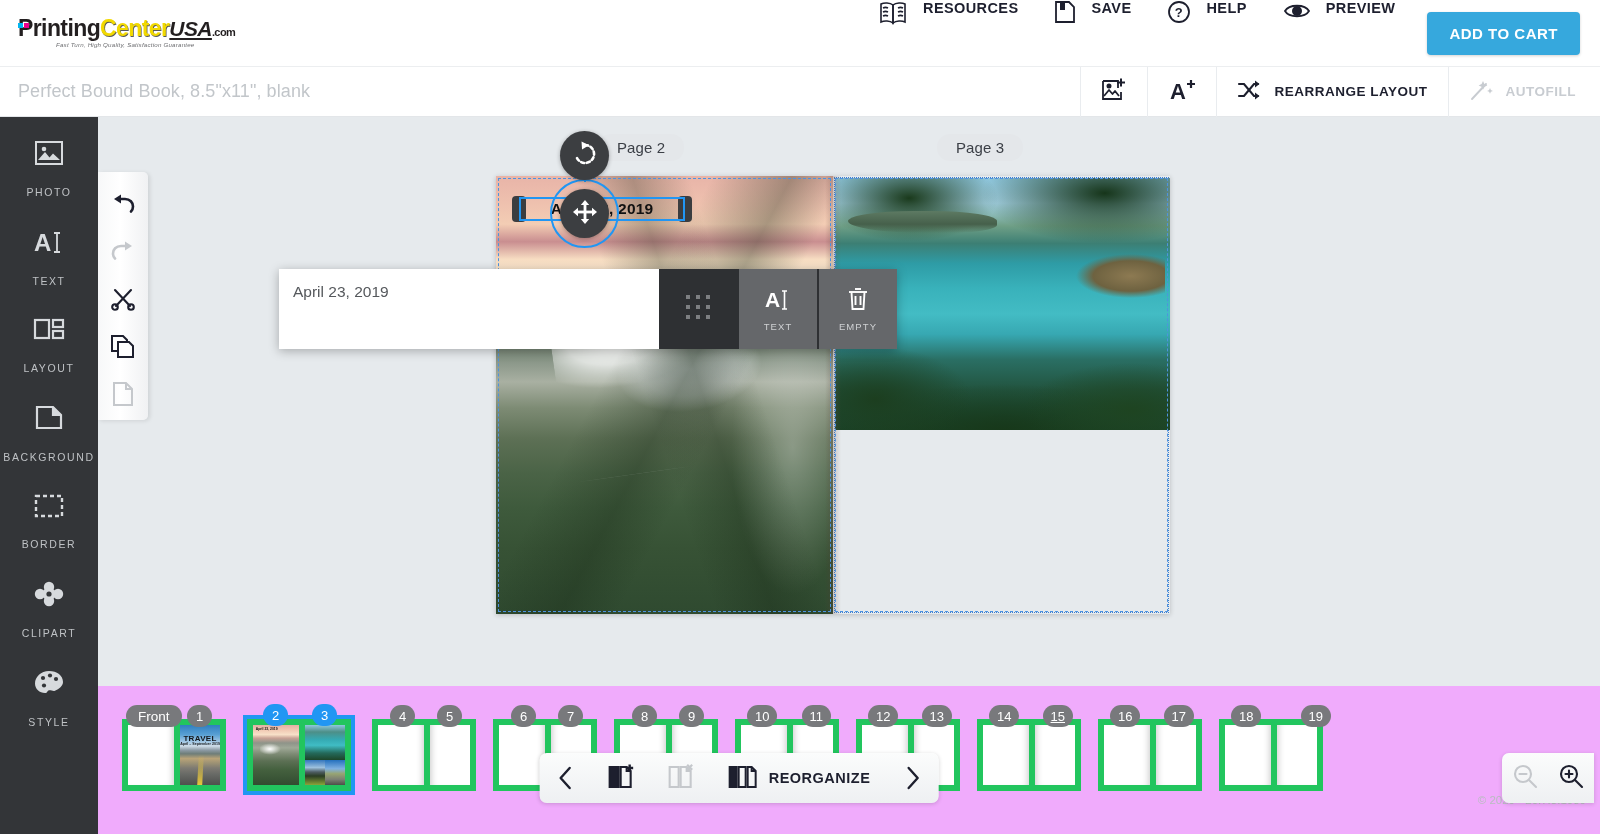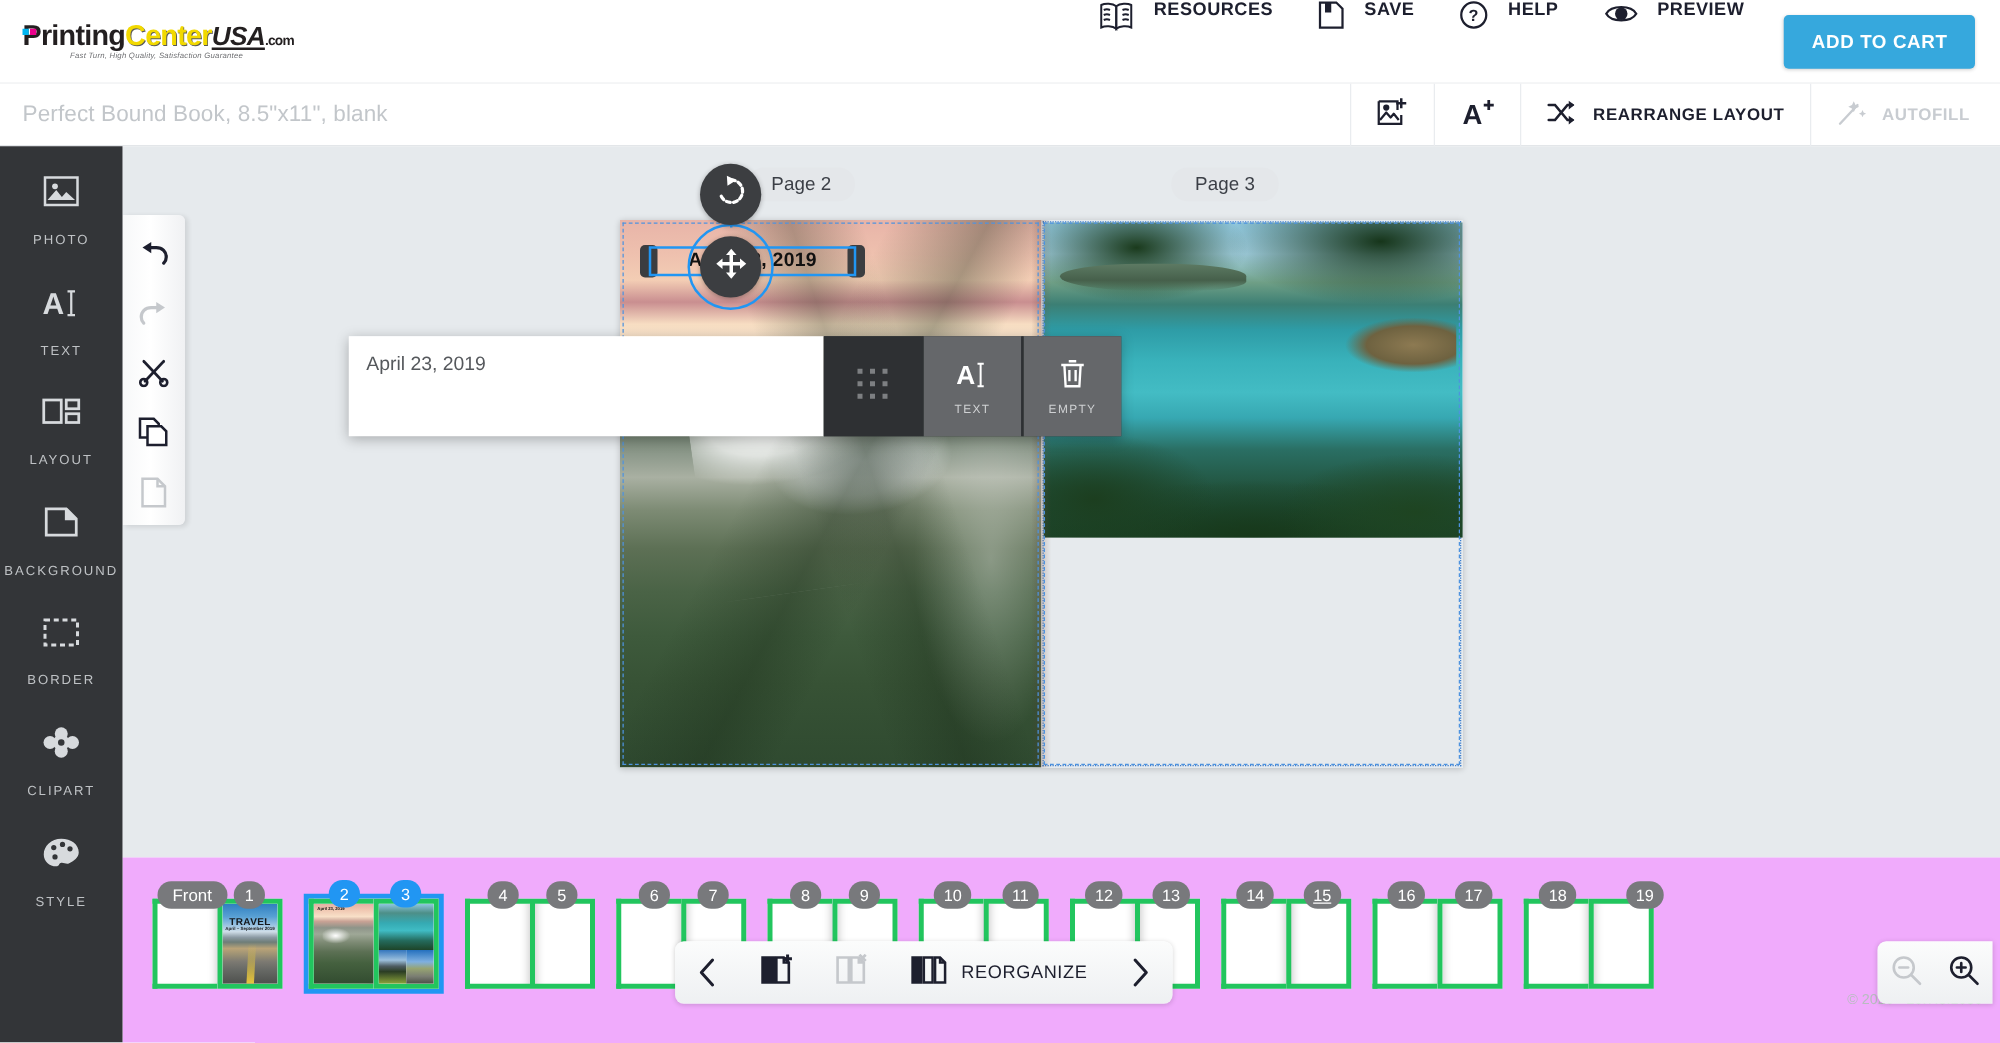--- a/index.html
+++ b/index.html
@@ -282,21 +282,21 @@
     border-radius: 7px; height: 50px; box-shadow: 0 1px 4px rgba(0,0,0,0.16);
     z-index: 14;
   }
   .pb-arrow {
     width: 52px; height: 50px; display: flex; align-items: center;
     justify-content: center; cursor: pointer;
   }
   .pb-btn {
     display: flex; align-items: center; gap: 11px; padding: 0 16px;
     height: 50px; cursor: pointer; color: #1d1f2e;
-    font-size: 14.5px; font-weight: normal; letter-spacing: 0.5px;
+    font-size: 14.5px; font-weight: bold; letter-spacing: 0.5px;
   }
   .zoombar {
     position: absolute; right: 6px; top: 753px; display: flex;
     background: linear-gradient(to bottom,#fbfcfc,#eef0f2);
     border-radius: 7px 0 0 7px; height: 50px; align-items: center;
     box-shadow: 0 1px 4px rgba(0,0,0,0.16); z-index: 14;
   }
   .zb-btn {
     width: 46px; height: 50px; display: flex; align-items: center;
     justify-content: center; cursor: pointer;
@@ -305,21 +305,21 @@
   
   .thumbstrip {
     position: absolute; left: 98px; top: 686px; width: 1502px; height: 176px;
     background: #f0abfc; overflow: hidden; z-index: 10;
   }
   .strip-inner { position: relative; height: 148px; padding-left: 24px; display: flex; align-items: flex-start; }
   .spread-thumb { position: relative; margin-right: 17px; margin-top: 33px; flex: 0 0 auto; }
   .st-pages { display: flex; }
   .st-page {
     width: 52px; height: 72px; background: #ffffff;
-    border: 4px solid #22c55e; position: relative; overflow: hidden;
+    border: 6px solid #22c55e; position: relative; overflow: hidden;
   }
   .st-page.lp { border-right: none; box-shadow: inset -6px 0 7px -5px rgba(0,0,0,0.22); }
   .st-page.rp { box-shadow: inset 6px 0 7px -5px rgba(0,0,0,0.22); }
   .st-badge {
     position: absolute; top: -14px; background: #78797c; color: #fff;
     border-radius: 11px; min-width: 25px; height: 22px; padding: 0 8px;
     font-size: 13px; display: flex; align-items: center; justify-content: center;
     z-index: 5;
   }
   .st-badge.blue { background: #2196f3; }

